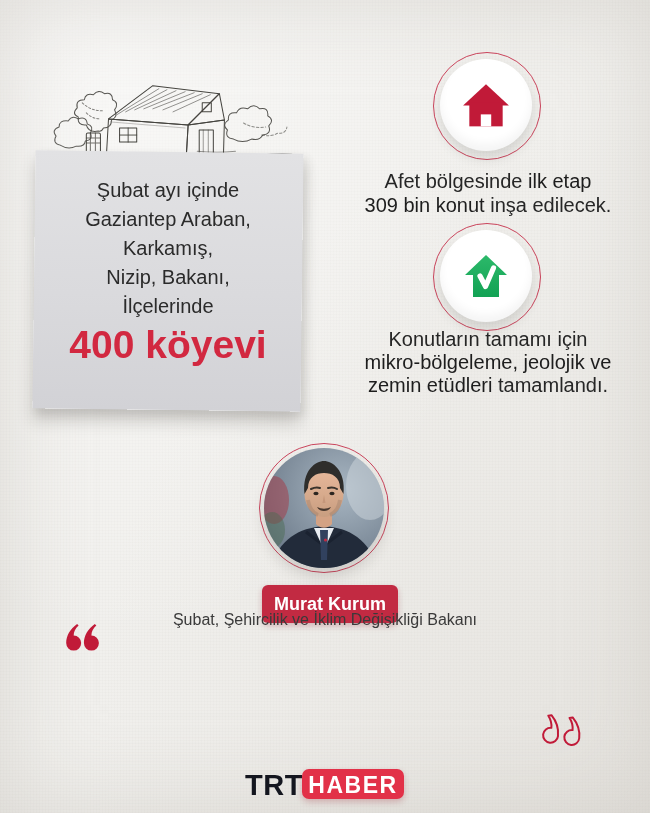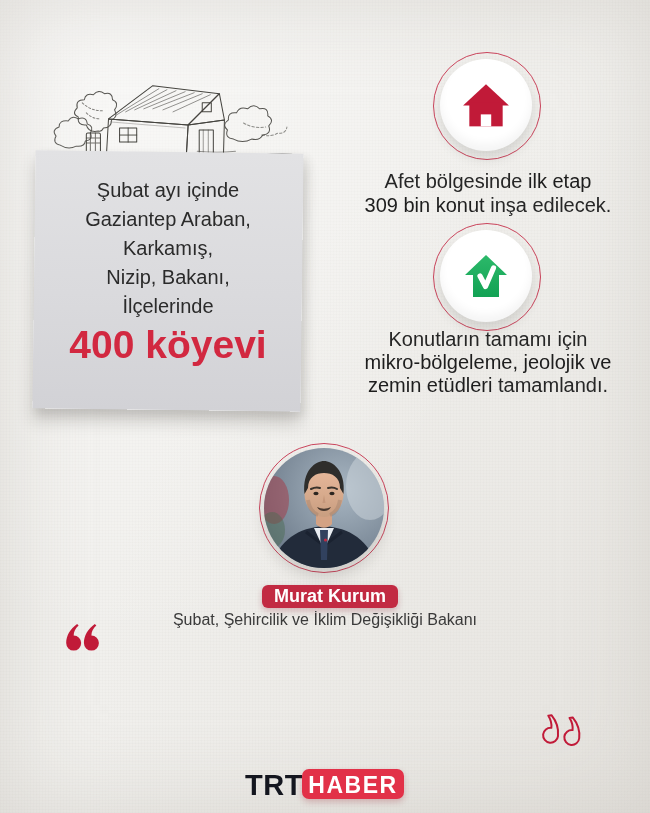--- a/index.html
+++ b/index.html
@@ -37,21 +37,21 @@
   .fact{text-align:center;color:#262626;}
   .fl{font-size:20px;line-height:24px;white-space:nowrap;}
   .fact2 .fl{line-height:23px;}
   .b{font-weight:400;color:#1d1d1d;}
   
   .portrait{
     left:264px;top:448px;width:120px;height:120px;border-radius:50%;overflow:hidden;
     box-shadow:0 9px 14px rgba(70,66,60,.18);
   }
   .badge{
-    left:262px;top:585px;width:136px;height:23px;background:#c22a42;border-radius:6px;
+    left:262px;top:585px;width:136px;height:38px;background:#c22a42;border-radius:6px;
     display:flex;align-items:center;justify-content:center;
     color:#fff;font-weight:700;font-size:18px;white-space:nowrap;
     box-shadow:0 3px 6px rgba(140,20,40,.25);
   }
   .subtitle{left:25px;top:611px;width:600px;text-align:center;font-size:16px;color:#3a3a3a;white-space:nowrap;}
   
   .quote-text{left:48px;top:661px;width:554px;text-align:center;color:#2e2e2e;}
   .ql{font-size:22px;line-height:25px;white-space:nowrap;}
   
   .logo-trt{left:245px;top:771px;font-size:29px;line-height:29px;font-weight:800;letter-spacing:.5px;color:#14161f;}

